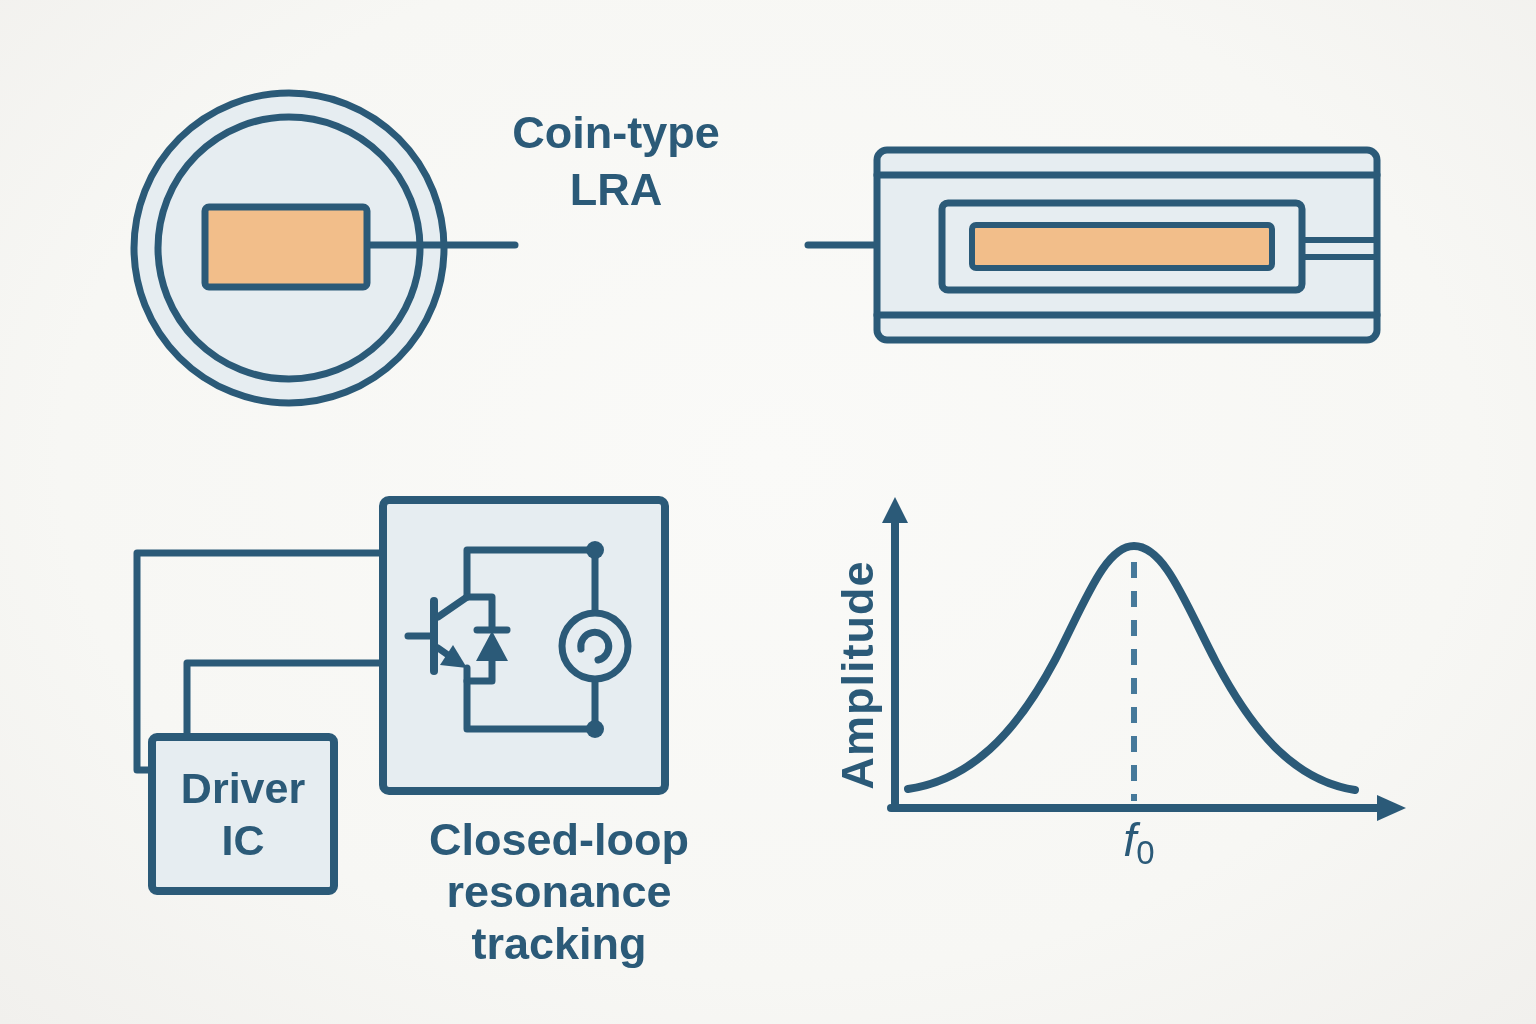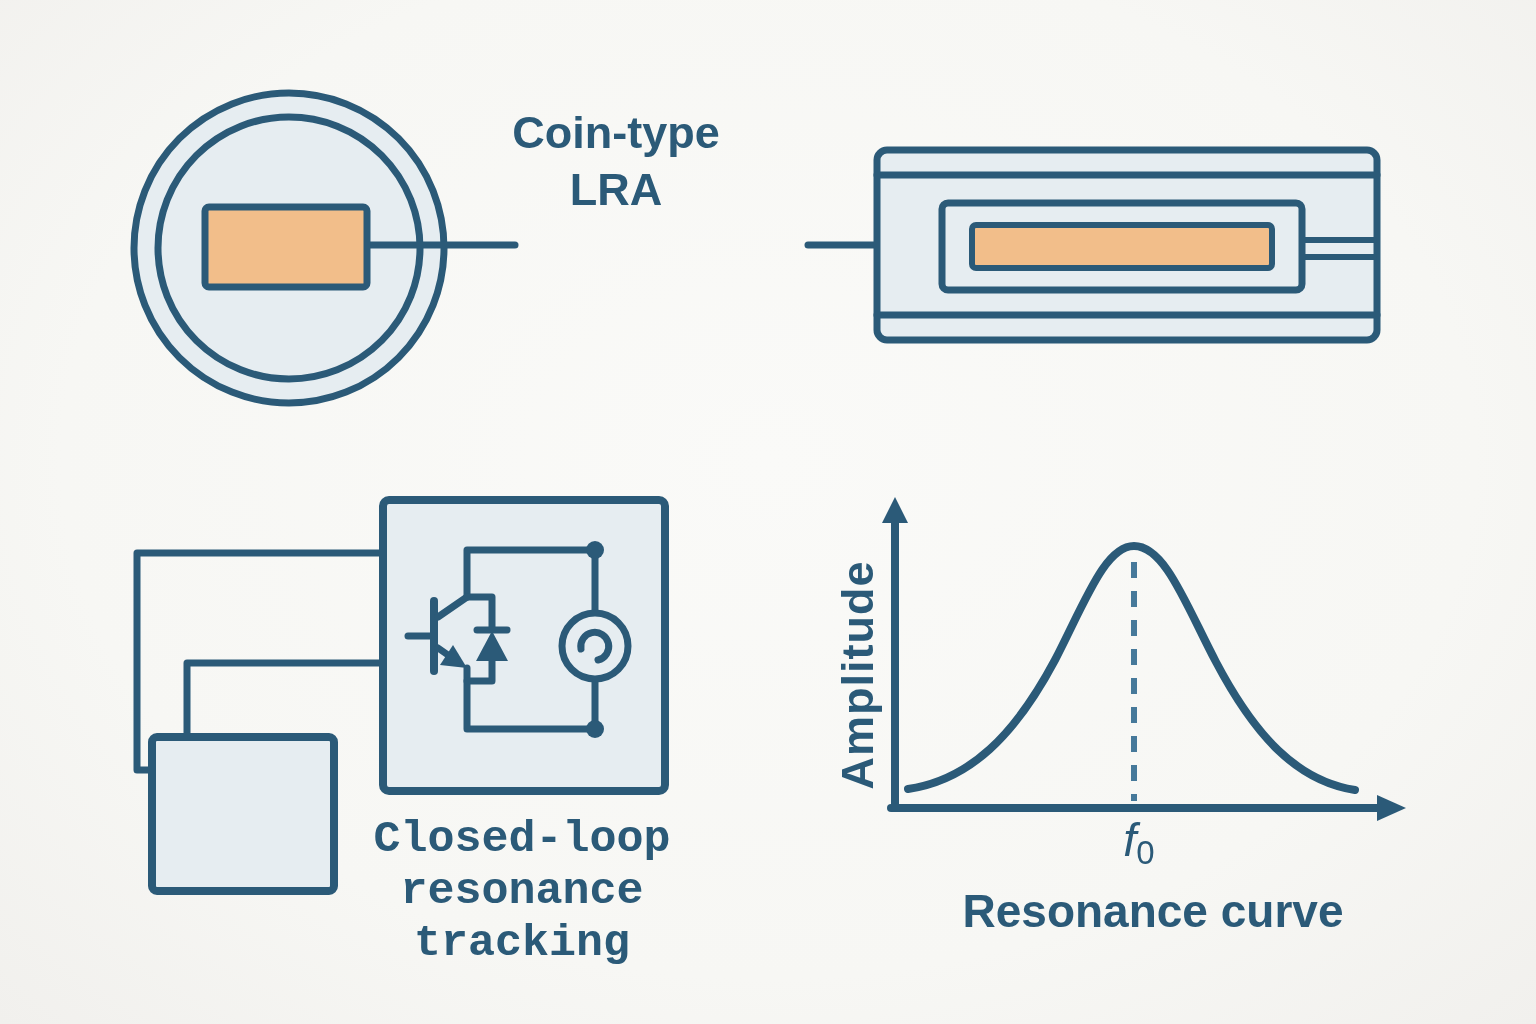--- a/index.html
+++ b/index.html
@@ -28,21 +28,21 @@
   .solid{fill:var(--stroke);stroke:none;}
   .dashed{stroke:var(--dashed);stroke-width:6;stroke-dasharray:16 13;fill:none;stroke-linecap:butt;}
 
   
   .label{
     position:absolute;color:var(--text);font-weight:600;text-align:center;
     white-space:pre-line;transform:translateX(-50%);
   }
   .coin-label{left:616px;top:104px;font-size:45px;line-height:57px;}
   .bar-label{left:1136px;top:382px;font-size:45px;line-height:50px;}
-  .closed-loop-label{left:522px;top:814px;font-size:45px;line-height:52px;font-family:Liberation Mono, monospace;}
+  .closed-loop-label{left:559px;top:814px;font-size:45px;line-height:52px;}
   .driver-label{
     left:243px;top:814px;font-size:43px;line-height:52px;
     transform:translate(-50%,-50%);
   }
   .resonance-label{left:1153px;top:886px;font-size:46px;line-height:50px;}
   .amplitude-label{
     left:858px;top:675px;font-size:45px;letter-spacing:1px;
     transform:translate(-50%,-50%) rotate(-90deg);white-space:nowrap;
   }
   .f0-label{left:1139px;top:812px;font-weight:500;text-align:center;}
@@ -119,19 +119,20 @@
       <path class="st8" d="M 908 789
                            C 970 780 1015 735 1055 660
                            C 1085 602 1105 546 1134 546
                            C 1165 546 1186 605 1216 662
                            C 1255 736 1297 781 1355 790"></path>
     </g>
   </svg>
 
   <div class="label coin-label">Coin-type
 LRA</div>
+  <div class="label driver-label">Driver
+IC</div>
   <div class="label closed-loop-label">Closed-loop
 resonance
 tracking</div>
   <div class="label amplitude-label">Amplitude</div>
   <div class="label f0-label"><span class="f0-f">f</span><span class="f0-sub">0</span></div>
-  <div class="label resonance-label">Resonance curve</div>
 </div>
 
 </body></html>

